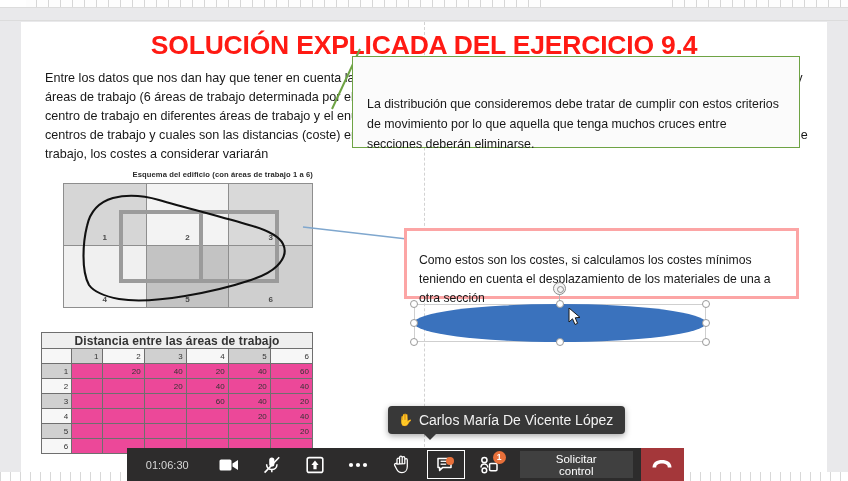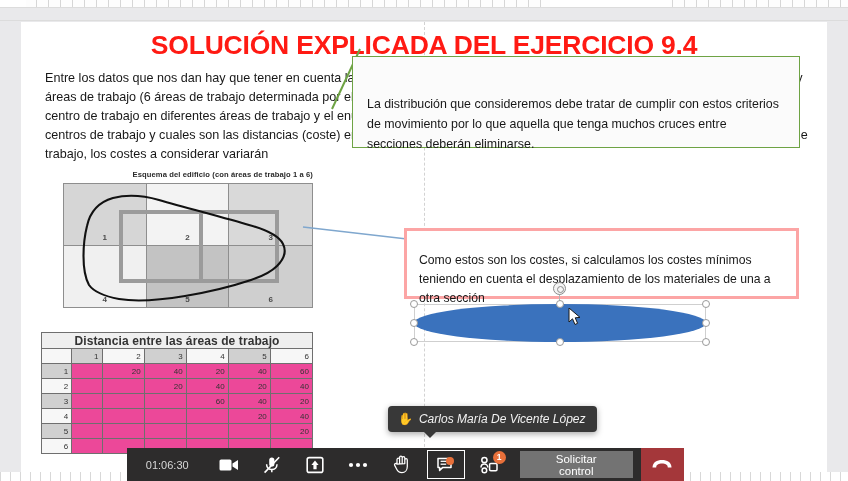--- a/index.html
+++ b/index.html
@@ -208,21 +208,21 @@
   .tooltip {
     position: absolute; left: 388px; top: 406px;
     background: #383838;
     border-radius: 4px;
     padding: 6px 12px 6px 10px;
     display: flex; align-items: center; gap: 6px;
     box-shadow: 0 2px 6px rgba(0,0,0,.35);
     z-index: 30;
   }
   .tooltip .hand { font-size: 12px; line-height: 1; }
-  .tooltip .nm { color: #f2f2f2; font-size: 12px; white-space: nowrap; font-style: italic; }
+  .tooltip .nm { color: #f2f2f2; font-size: 14px; white-space: nowrap; }
   .tooltip::after {
     content: ""; position: absolute; left: 36px; bottom: -6px;
     border-left: 6px solid transparent;
     border-right: 6px solid transparent;
     border-top: 6px solid #383838;
   }
 
   
   .toolbar {
     position: absolute; left: 127px; top: 448px;
@@ -253,21 +253,21 @@
   }
   .badge-count {
     position: absolute; right: 6px; top: 3px;
     min-width: 13px; height: 13px; border-radius: 50%;
     background: #e8703a; color: #fff;
     font-size: 8.5px; line-height: 13px; text-align: center;
     font-weight: bold;
   }
   .tb-request {
     margin-left: 8px;
-    background: #737373;
+    background: #404040;
     color: #ffffff;
     font-size: 11.5px;
     height: 27px; padding: 0 18px;
     display: flex; align-items: center;
     border: none;
     font-family: "Liberation Sans", sans-serif;
   }
   .tb-hangup {
     margin-left: 8px;
     width: 44px; height: 33px;

